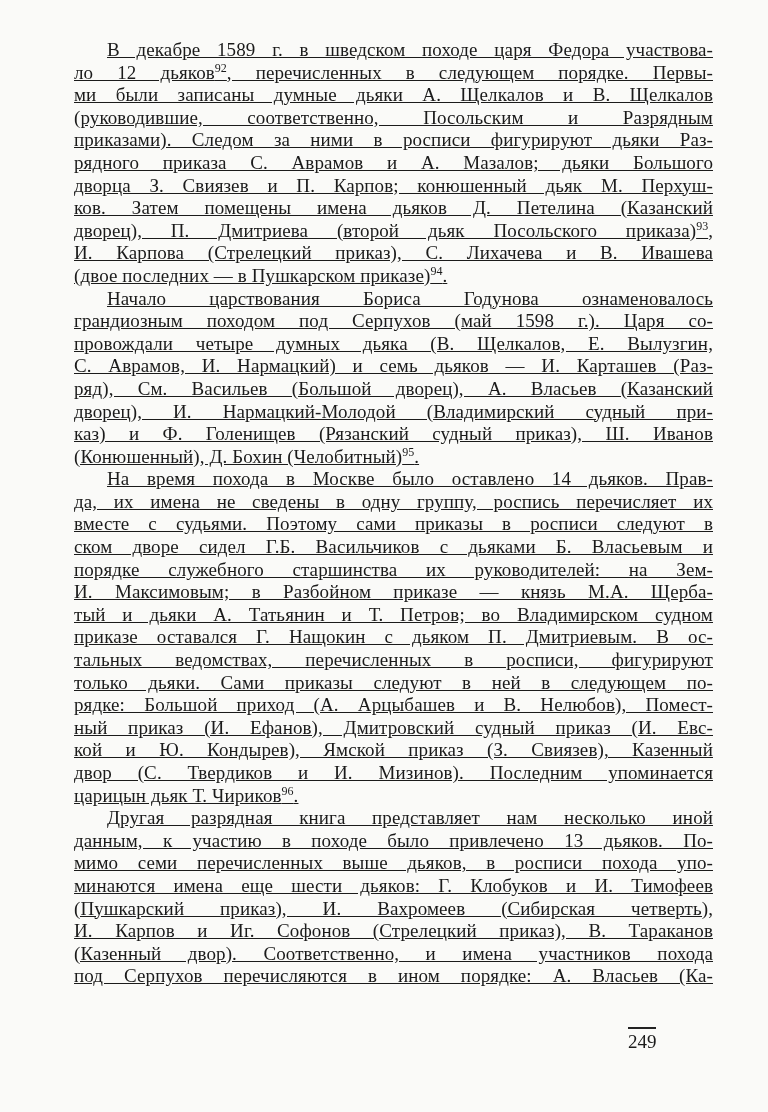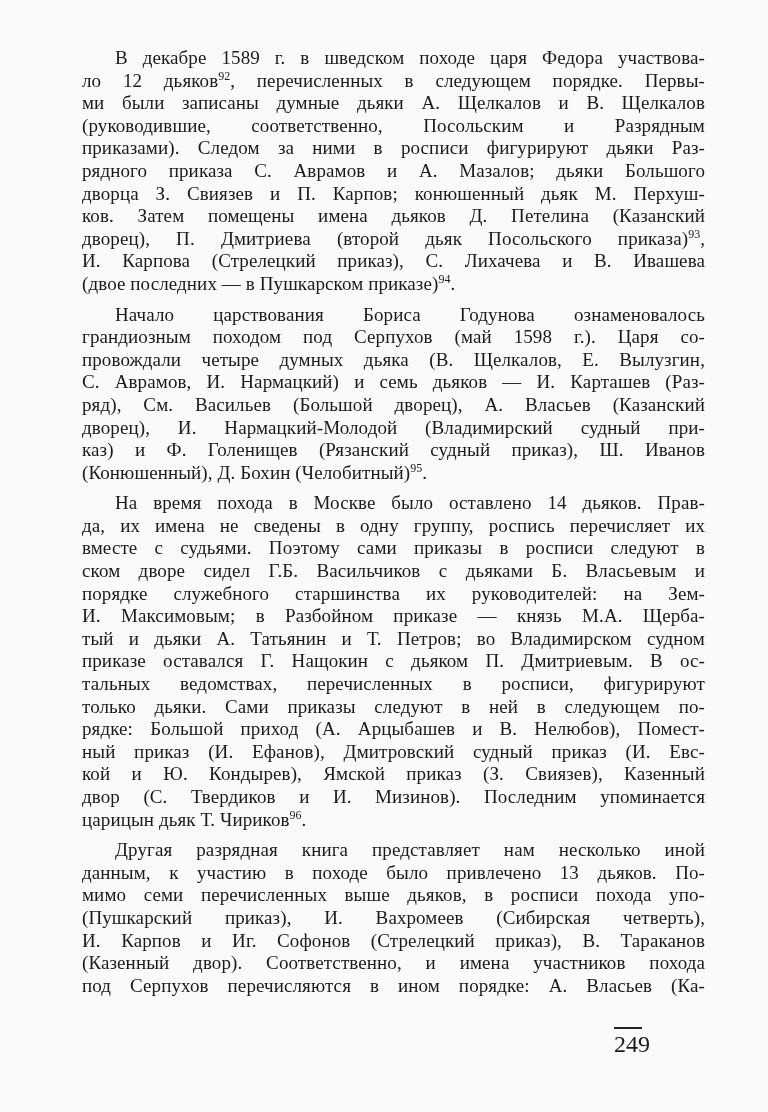--- a/index.html
+++ b/index.html
@@ -22,49 +22,50 @@
     position: absolute;
     left: 74px;
     top: 39px;
     width: 639px;
     font-size: 19px;
     line-height: 22.6px;
     color: #1b1b1b;
     letter-spacing: 0.1px;
   }
   .para {
-    margin: 8px;
+    margin: 0;
     padding: 0;
+    text-decoration: underline;
   }
   .line {
     text-align: justify;
     text-align-last: justify;
     white-space: normal;
   }
   .line.first {
     text-indent: 33px;
   }
   .line.para-end {
     text-align-last: left;
   }
   .line sup {
     font-size: 12px;
     line-height: 0;
     vertical-align: super;
     letter-spacing: 0;
   }
   .page-number {
     position: absolute;
-    left: 614px;
+    left: 628px;
     top: 1027px;
     width: 28px;
     border-top: 2px solid #222;
     padding-top: 2px;
     text-align: right;
-    font-size: 24px;
+    font-size: 19px;
     color: #1b1b1b;
   }
 </style>
 </head>
 <body style="background: rgb(250, 250, 248);">
 
 <div class="page">
   <div class="text-block" style="color: rgb(27, 27, 27);">
       <div class="para">
         <div class="line first">В декабре 1589 г. в шведском походе царя Федора участвова-</div>
@@ -103,20 +104,21 @@
         <div class="line">рядке: Большой приход (А. Арцыбашев и В. Нелюбов), Помест-</div>
         <div class="line">ный приказ (И. Ефанов), Дмитровский судный приказ (И. Евс-</div>
         <div class="line">кой и Ю. Кондырев), Ямской приказ (З. Свиязев), Казенный</div>
         <div class="line">двор (С. Твердиков и И. Мизинов). Последним упоминается</div>
         <div class="line para-end">царицын дьяк Т. Чириков<sup>96</sup>.</div>
       </div>
       <div class="para">
         <div class="line first">Другая разрядная книга представляет нам несколько иной</div>
         <div class="line">данным, к участию в походе было привлечено 13 дьяков. По-</div>
         <div class="line">мимо семи перечисленных выше дьяков, в росписи похода упо-</div>
+        <div class="line">минаются имена еще шести дьяков: Г. Клобуков и И. Тимофеев</div>
         <div class="line">(Пушкарский приказ), И. Вахромеев (Сибирская четверть),</div>
         <div class="line">И. Карпов и Иг. Софонов (Стрелецкий приказ), В. Тараканов</div>
         <div class="line">(Казенный двор). Соответственно, и имена участников похода</div>
         <div class="line">под Серпухов перечисляются в ином порядке: А. Власьев (Ка-</div>
       </div>
     </div>
   <div class="page-number">249</div>
 </div>
 
 </body></html>

